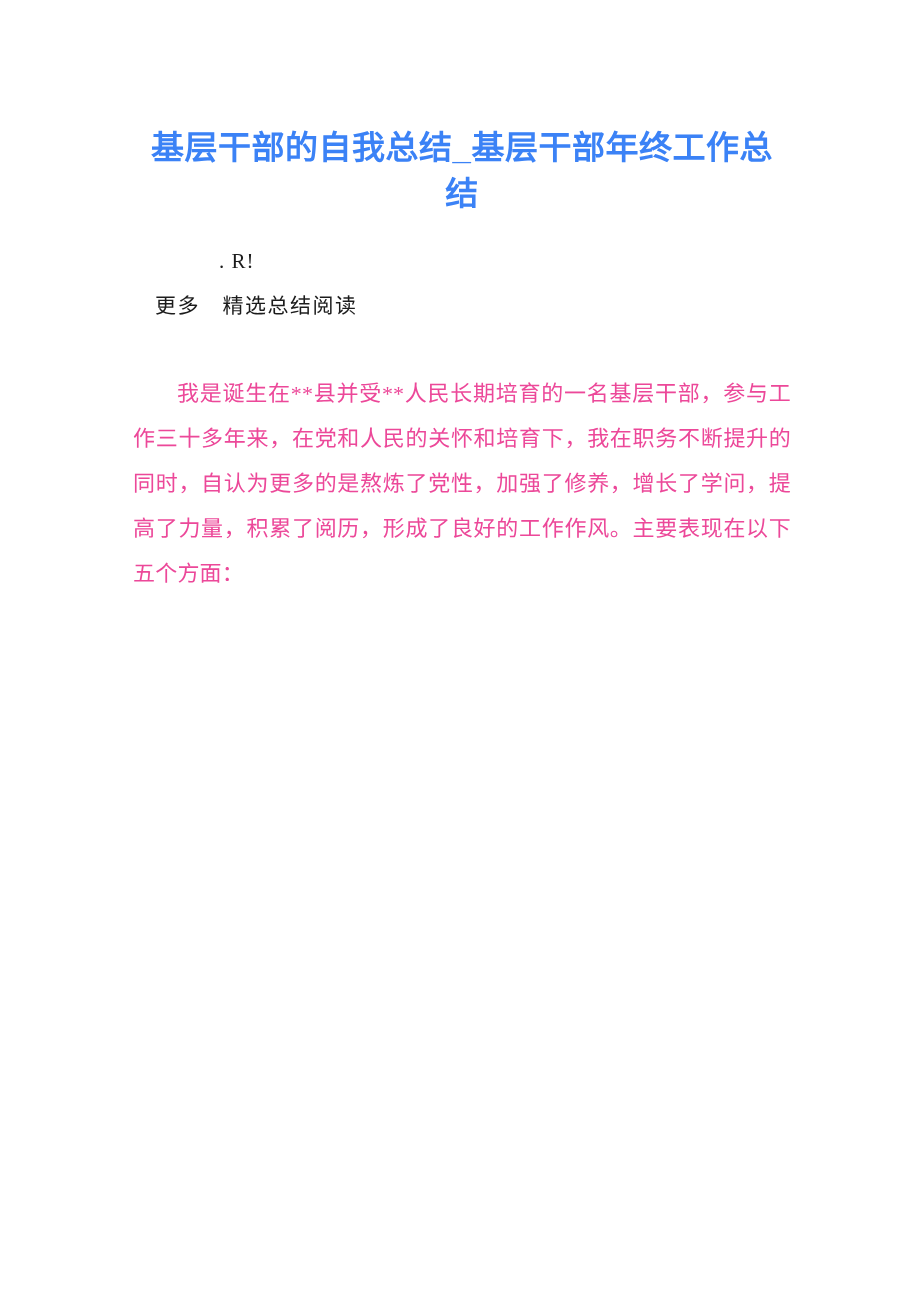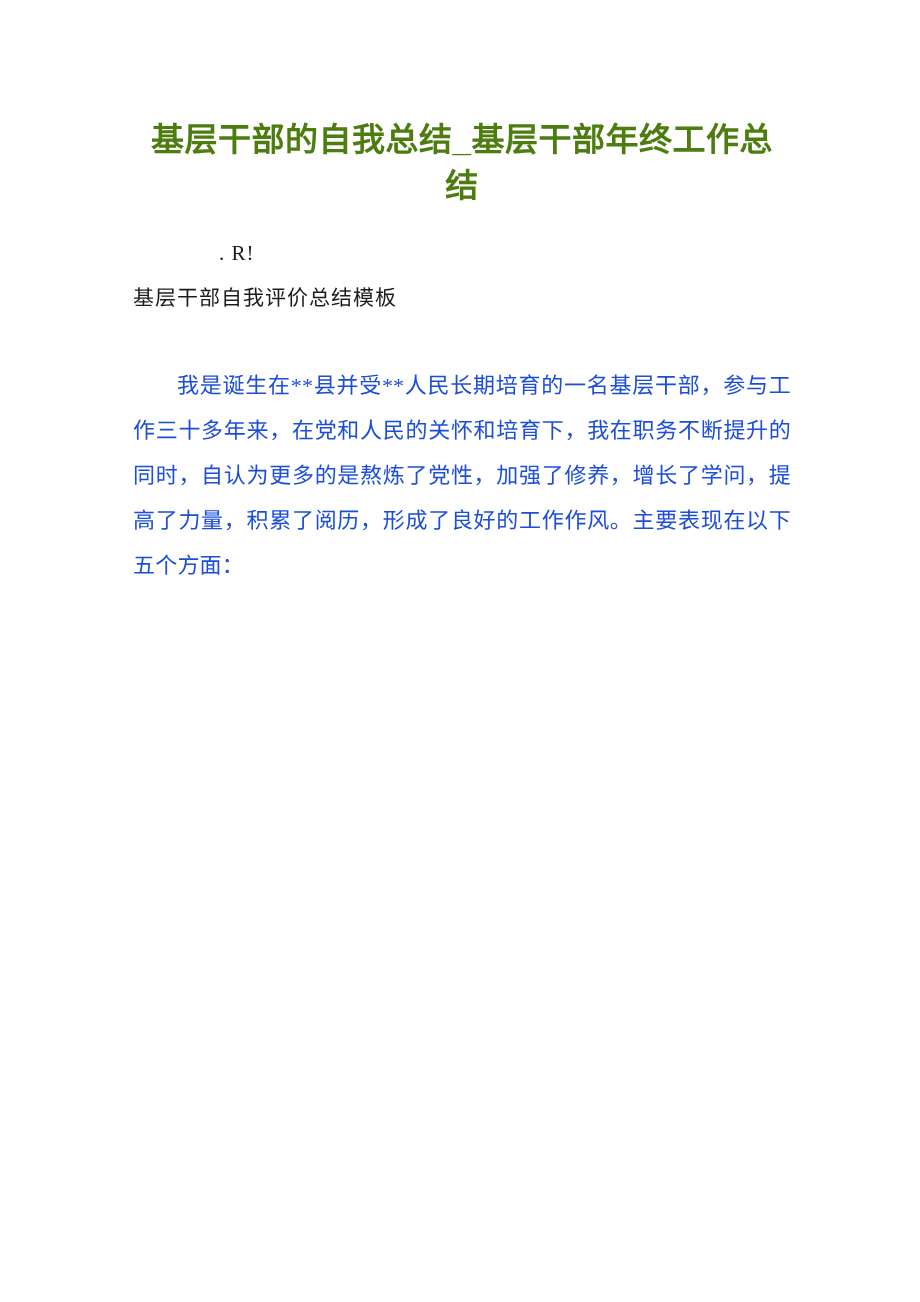--- a/index.html
+++ b/index.html
@@ -33,22 +33,22 @@
   }
 
   
   .doc-title {
     font-family: "Liberation Sans", "DejaVu Sans", sans-serif;
     font-weight: bold;
     font-size: 33px;
     line-height: 46px;
     text-align: center;
     letter-spacing: 0.5px;
-    color: #4d7c0f;
-    margin: 4px;
+    color: #3b82f6;
+    margin: 12px;
     padding-top: 113px;
     word-break: break-all;
   }
 
   
   .meta-block {
     margin-top: 22px;
   }
 
   .meta-line {
@@ -78,21 +78,21 @@
 
   
   .body-block {
     margin-top: 42px;
   }
 
   .para {
     font-family: "Liberation Serif", "DejaVu Serif", serif;
     font-size: 22px;
     line-height: 45px;
-    color: #1d4ed8;
+    color: #ec4899;
     margin: 0;
     text-align: justify;
     text-align-last: left;
     text-justify: inter-character;
     letter-spacing: 0.2px;
     word-break: break-all;
   }
 
   .para.indent {
     text-indent: 2em;
@@ -105,21 +105,21 @@
 </head>
 <body>
 
 <div class="page">
   <div class="content">
 
     <h1 class="doc-title">基层干部的自我总结_基层干部年终工作总结</h1>
 
     <div class="meta-block">
       <p class="meta-line code">. R!</p>
-      <p class="meta-line template">基层干部自我评价总结模板</p>
+      <p class="meta-line more">更多　精选总结阅读</p>
     </div>
 
     <div class="body-block">
       <p class="para indent">我是诞生在**县并受**人民长期培育的一名基层干部，参与工作三十多年来，在党和人民的关怀和培育下，我在职务不断提升的同时，自认为更多的是熬炼了党性，加强了修养，增长了学问，提高了力量，积累了阅历，形成了良好的工作作风。主要表现在以下五个方面：</p>
     </div>
 
   </div>
 </div>
 
 </body></html>

